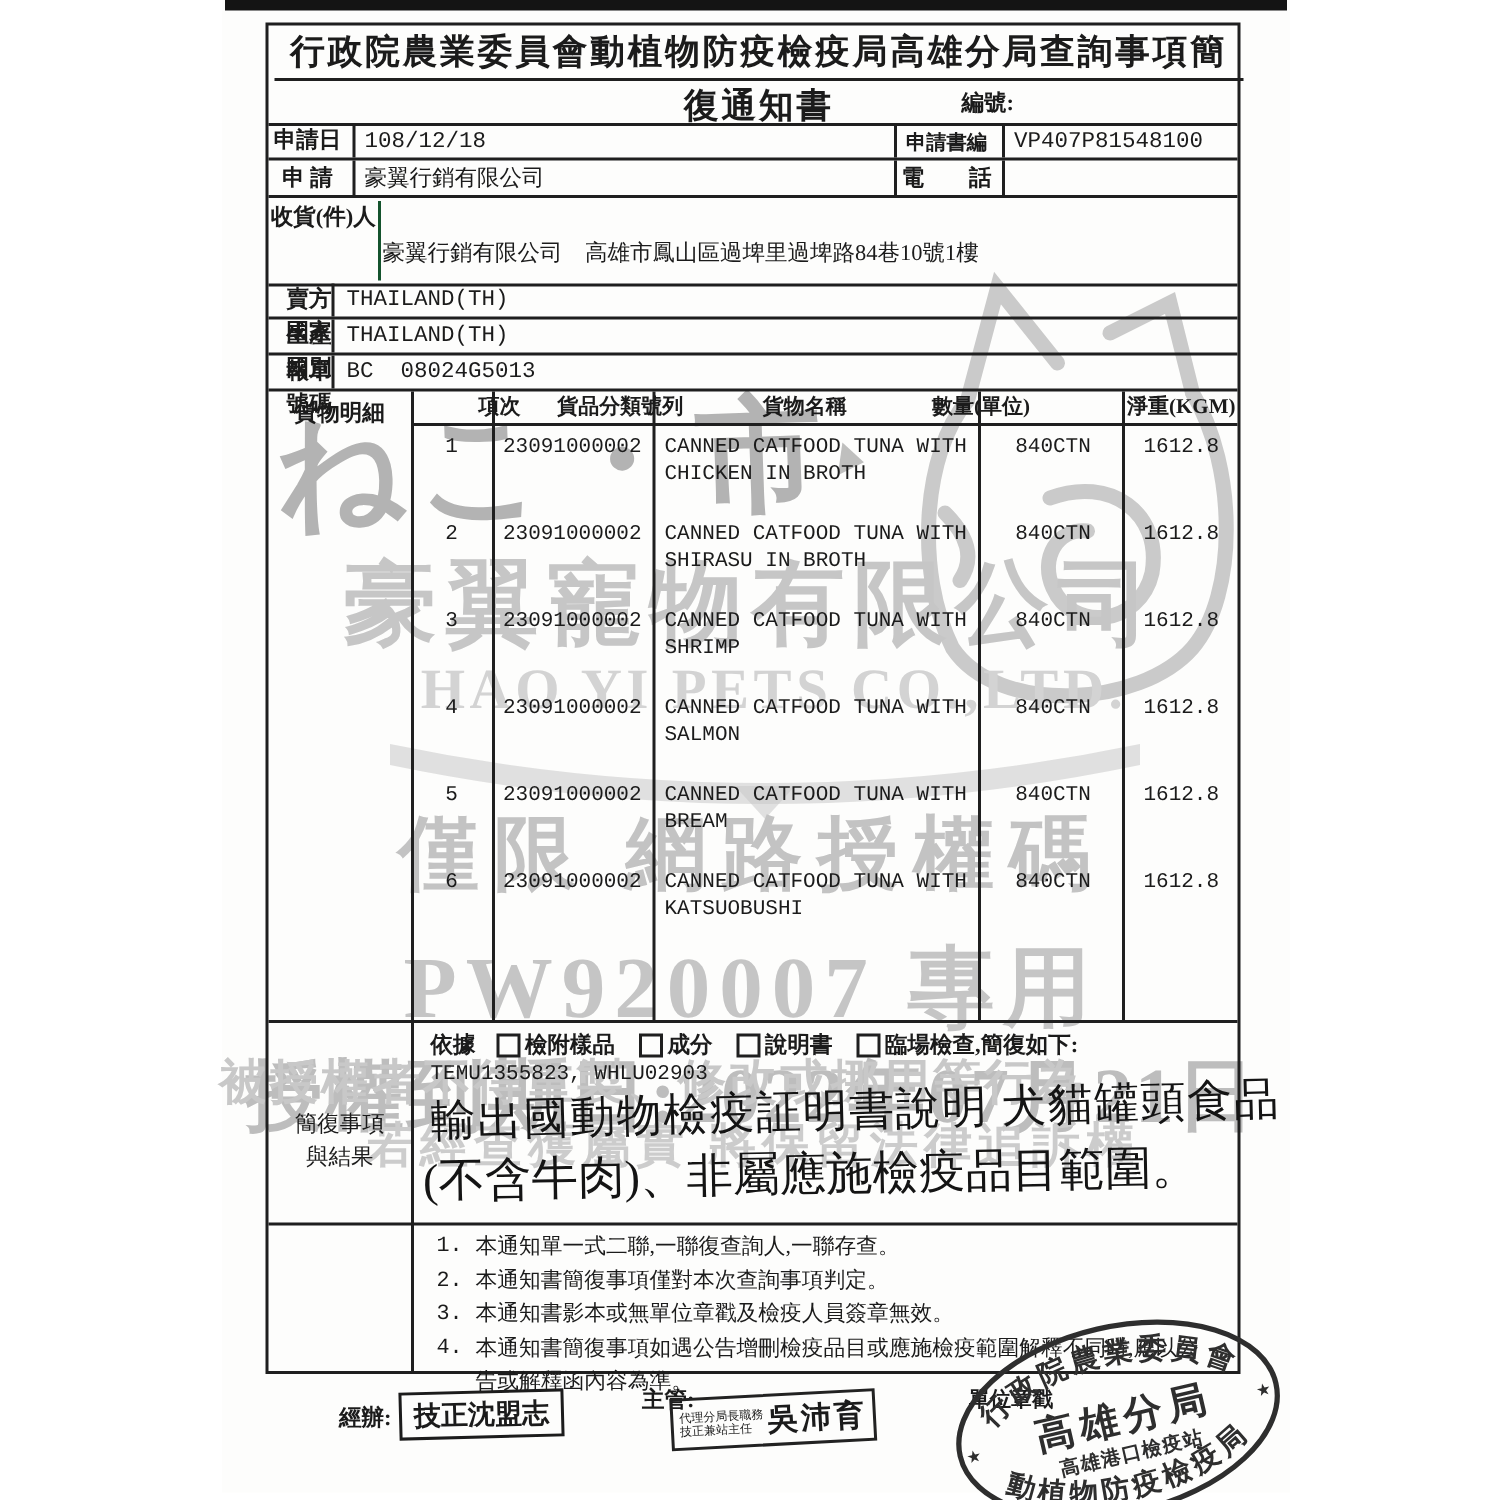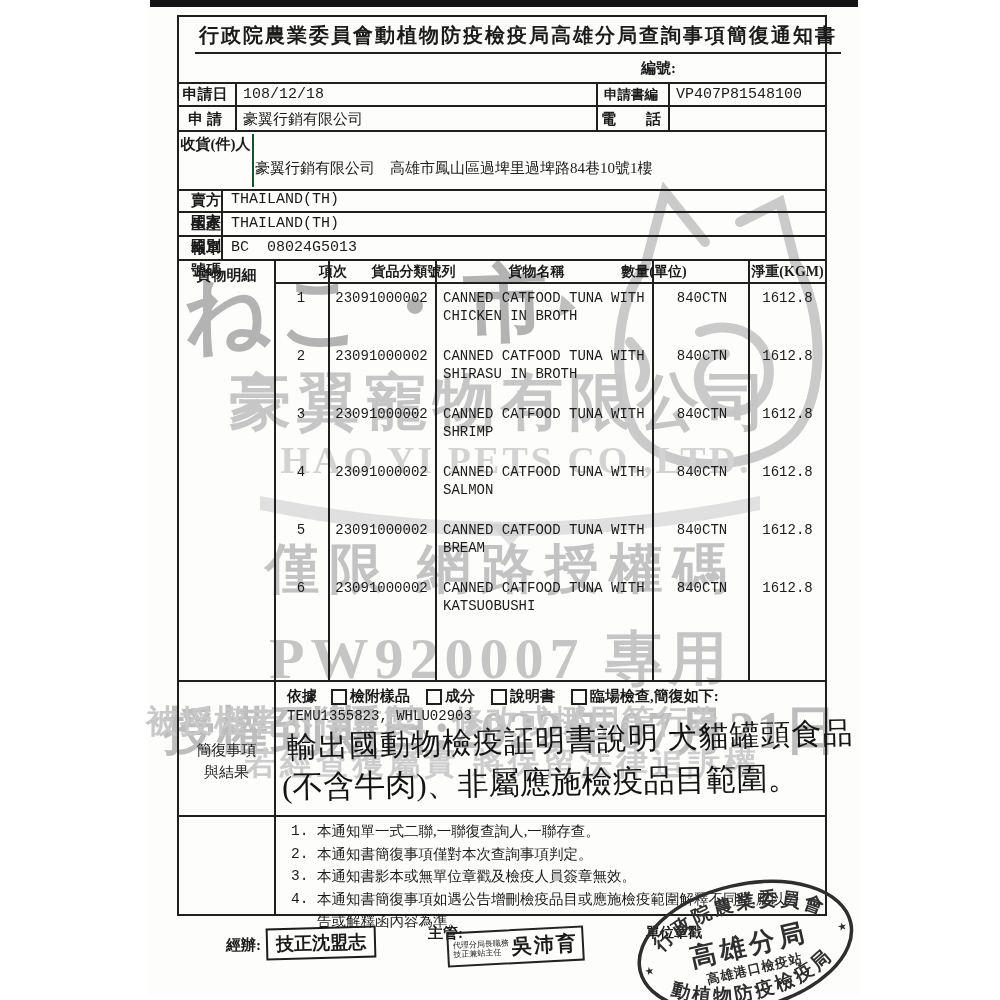--- a/index.html
+++ b/index.html
@@ -22,22 +22,22 @@
   .wm-warn1{left:146px;top:700px;width:712px;text-align:left;font-size:32px;color:#c8c8c8;letter-spacing:2px;}
   .wm-warn2{left:146px;top:742px;width:712px;text-align:center;font-size:32px;color:#cccccc;letter-spacing:4px;}
   .wm-svg{position:absolute;z-index:1;}
 
   
   .form{position:absolute;left:177px;top:15px;width:646px;height:897px;border:2px solid #1f1f1f;z-index:2;}
   .abs{position:absolute;}
   .bold{font-weight:700;}
   .mono{font-family:"Liberation Mono",monospace;white-space:pre;}
 
-  .row-title{left:16px;top:0;width:100%;height:35px;border-bottom:2px solid #1f1f1f;
-             text-align:center;line-height:36px;font-size:20px;font-weight:700;letter-spacing:2px;}
+  .row-title{left:4px;top:0;width:100%;height:35px;border-bottom:2px solid #1f1f1f;
+             text-align:center;line-height:36px;font-size:23px;font-weight:700;letter-spacing:2px;}
   .row-serial{left:0;top:35px;width:100%;height:30px;border-bottom:2px solid #1f1f1f;}
   .serial-label{position:absolute;left:462px;top:7px;font-size:15px;font-weight:700;}
   .serial-value{position:absolute;left:510px;top:7px;font-size:15px;}
 
   .frow{display:flex;left:0;width:100%;height:25px;border-bottom:2px solid #1f1f1f;box-sizing:border-box;}
   .frow .cell{box-sizing:border-box;padding:2px 4px 0 6px;font-size:15px;line-height:21px;overflow:hidden;}
   .c-lab1{width:58px;border-right:2px solid #1f1f1f;text-align:center;padding-left:0!important;}
   .c-val1{width:361px;border-right:2px solid #1f1f1f;}
   .c-lab2{width:72px;border-right:2px solid #1f1f1f;text-align:center;padding-left:0!important;}
   .c-val2{flex:1;}

